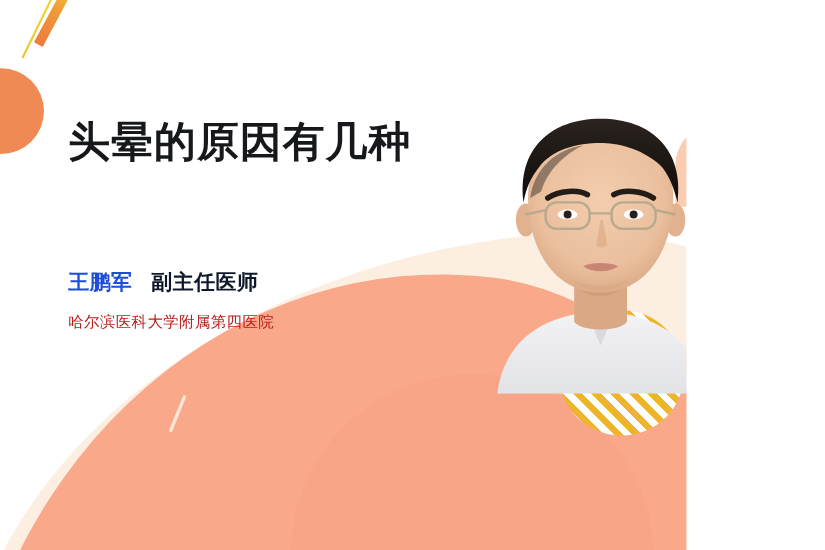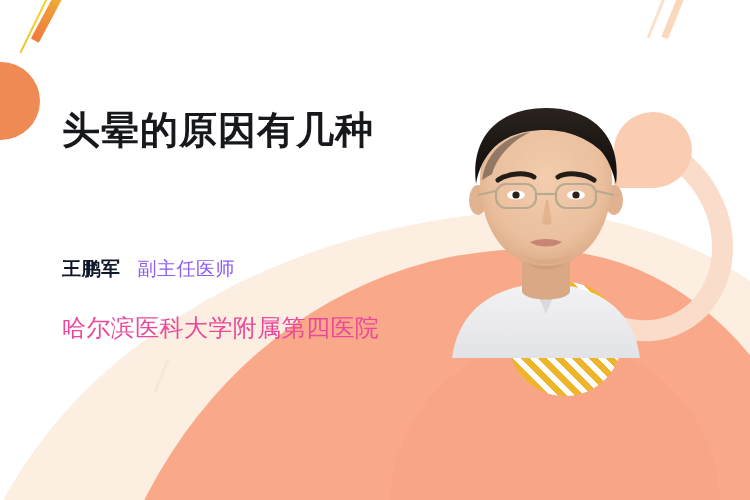--- a/index.html
+++ b/index.html
@@ -1,21 +1,21 @@
 <!DOCTYPE html>
 <html><head>
 <meta charset="utf-8">
 <style>
   * { margin:0; padding:0; box-sizing:border-box; }
   html,body { width:750px; height:500px; overflow:hidden; background:#ffffff; }
   body { font-family:"Liberation Sans","DejaVu Sans",sans-serif; }
 
   .card {
     position:relative;
-    width:750px; height:500px;
+    width:624px; height:500px;
     background:#ffffff;
     overflow:hidden;
   }
 
   
   .decor { position:absolute; inset:0; overflow:hidden; pointer-events:none; }
 
   
   .wave-cream {
     position:absolute; left:-60px; bottom:-150px;
@@ -125,31 +125,30 @@
   .title {
     position:absolute; left:62px; top:108px;
     font-size:38px; font-weight:700; letter-spacing:1px;
     color:#16181C; line-height:1.2; white-space:nowrap;
   }
 
   .byline { position:absolute; left:62px; top:244px; }
 
   .doctor-row { display:flex; align-items:baseline; }
   .doctor-name {
+    font-size:19px; font-weight:700; color:#1d4ed8;
+    letter-spacing:.5px;
+  }
+  .doctor-title {
     font-size:19px; font-weight:700; color:#0f172a;
-    letter-spacing:.5px;
-    margin-top:12px;
-  }
-  .doctor-title {
-    font-size:19px; font-weight:400; color:#8b5cf6;
     margin-left:17px; letter-spacing:.5px;
   }
   .affiliation {
-    margin-top:29px;
-    font-size:24px; font-weight:400; color:#ec4899;
+    margin-top:13px;
+    font-size:14px; font-weight:400; color:#b91c1c;
     line-height:1.42; letter-spacing:.4px;
   }
   .affiliation div { white-space:nowrap; }
 </style>
 </head>
 <body>
 
 <div class="card">
 
   <div class="decor">

